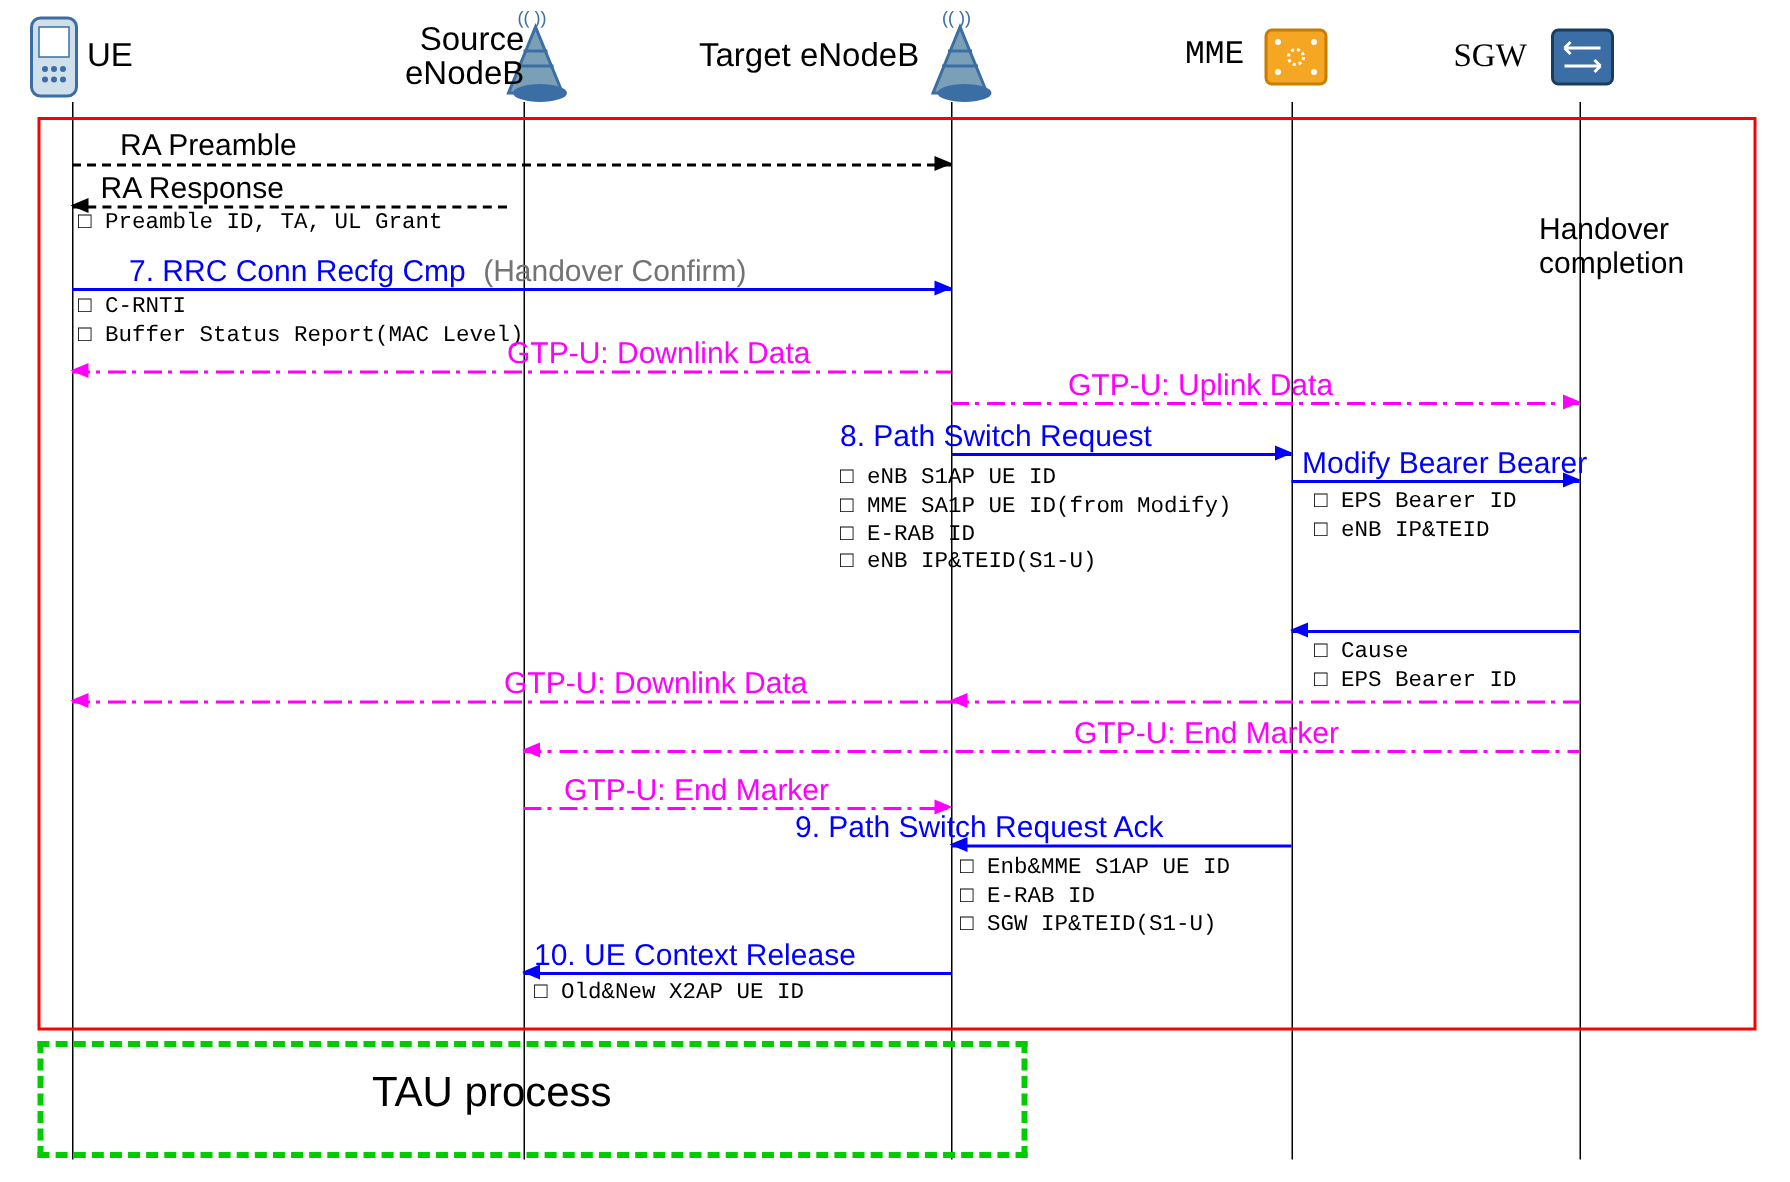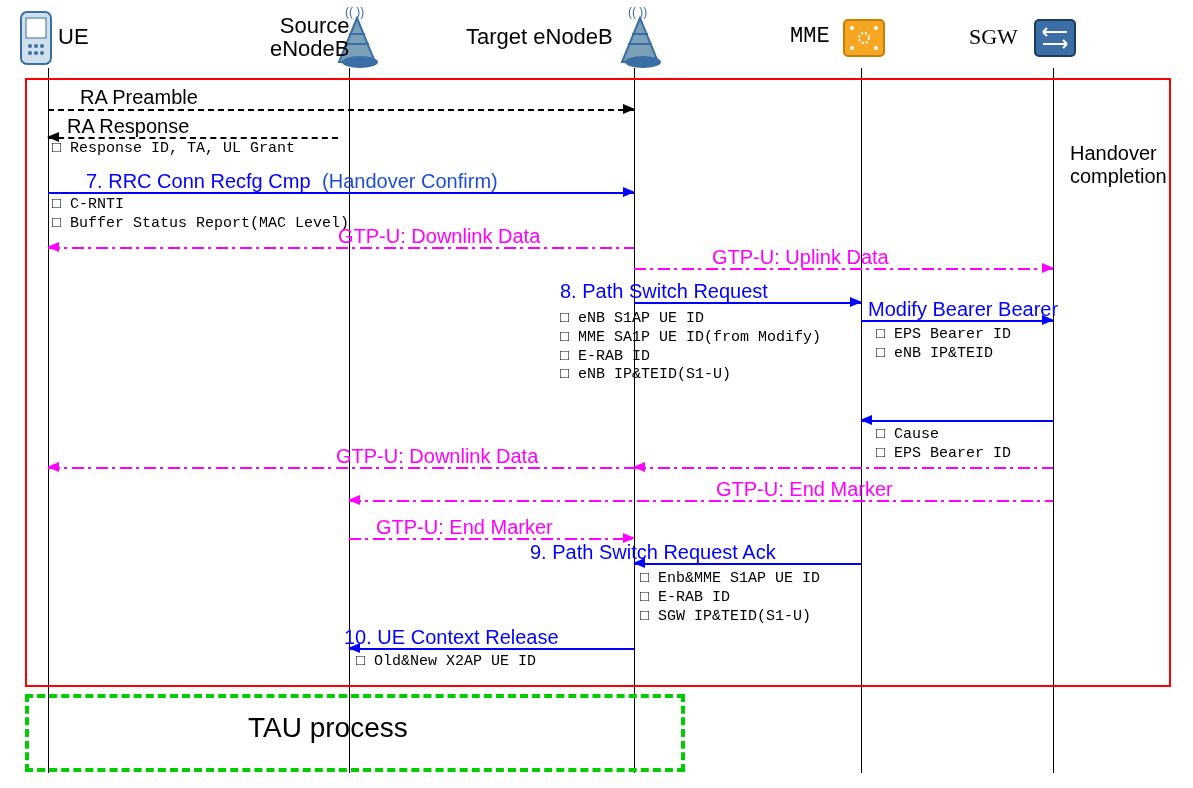--- a/index.html
+++ b/index.html
@@ -10,21 +10,21 @@
     --orange:#f5a623;
     --cyanbox:#1976d2;
   }
   html,body{margin:0;padding:0;background:#fff;font-family:Arial,Helvetica,sans-serif;}
   .stage{position:relative;width:1193px;height:788px;}
   .lifeline{position:absolute;top:68px;bottom:15px;width:0;border-left:1px solid #000;}
   .actor-label{position:absolute;top:24px;font-size:22px;color:#000;white-space:nowrap;text-align:right;}
   .actor-label.two{line-height:1.05;margin-left:40px;}
   .icon{position:absolute;top:10px;}
   .redbox{position:absolute;border:2px solid var(--red);}
-  .phase-label{position:absolute;font-size:20px;color:#000;white-space:pre;margin-left:44px;}
+  .phase-label{position:absolute;font-size:20px;color:#000;white-space:pre;}
   
   .arrow{position:absolute;height:0;}
   .arrow .shaft{position:absolute;top:0;left:0;right:0;}
   .arrow .head{position:absolute;top:-5px;width:0;height:0;border-top:5px solid transparent;border-bottom:5px solid transparent;}
   .arrow.right .head{right:-1px;border-left:12px solid currentColor;}
   .arrow.left  .head{left:-1px; border-right:12px solid currentColor;}
   .solid  {border-top:2px solid currentColor;}
   .dashed {border-top:2px dashed currentColor;}
   .dashdot{border-top:0;
            background-image:linear-gradient(to right,currentColor 0 12px,transparent 12px 16px,currentColor 16px 19px,transparent 19px 24px);
@@ -113,26 +113,26 @@
     <div class="shaft dashed"></div>
       <div class="head"></div>
   </div>
 
   <div class="msg-label black" style="left:67px;top:115px">RA Response</div>
   <div class="arrow left" style="left:48px;top:137px;width:290px;color:#000">
     <div class="shaft dashed"></div>
       <div class="head"></div>
   </div>
   <div class="params" style="left:52px;top:140px">
-    <div class="row">Response ID, TA, UL Grant</div>
+    <div class="row">Preamble ID, TA, UL Grant</div>
   </div>
 
   <div class="msg-label blue" style="left:86px;top:170px">
     <span>7. RRC Conn Recfg Cmp</span>
-    <span style="color:#1d4ed8;padding-left:6px">(Handover Confirm)</span>
+    <span style="color:#737373;padding-left:6px">(Handover Confirm)</span>
   </div>
   <div class="arrow right" style="left:48px;top:192px;width:586px;color:var(--blue)">
     <div class="shaft solid"></div>
       <div class="head"></div>
   </div>
   <div class="params" style="left:52px;top:196px">
     <div class="row">C-RNTI</div>
     <div class="row">Buffer Status Report(MAC Level)</div>
   </div>
 
@@ -206,21 +206,21 @@
   <div class="arrow left" style="left:634px;top:563px;width:227px;color:var(--blue)">
     <div class="shaft solid"></div>
       <div class="head"></div>
   </div>
   <div class="params" style="left:640px;top:570px">
     <div class="row">Enb&amp;MME S1AP UE ID</div>
     <div class="row">E-RAB ID</div>
     <div class="row">SGW IP&amp;TEID(S1-U)</div>
   </div>
 
-  <div class="msg-label blue" style="left:344px;top:626px">10. UE Context Release</div>
+  <div class="msg-label blue" style="left:356px;top:626px">10. UE Context Release</div>
   <div class="arrow left" style="left:349px;top:648px;width:285px;color:var(--blue)">
     <div class="shaft solid"></div>
       <div class="head"></div>
   </div>
   <div class="params" style="left:356px;top:653px">
     <div class="row">Old&amp;New X2AP UE ID</div>
   </div>
 
   <div class="tau" style="left:25px;top:694px;width:652px;height:70px"></div>
   <div class="tau-label" style="left:248px;top:712px">TAU process</div>

